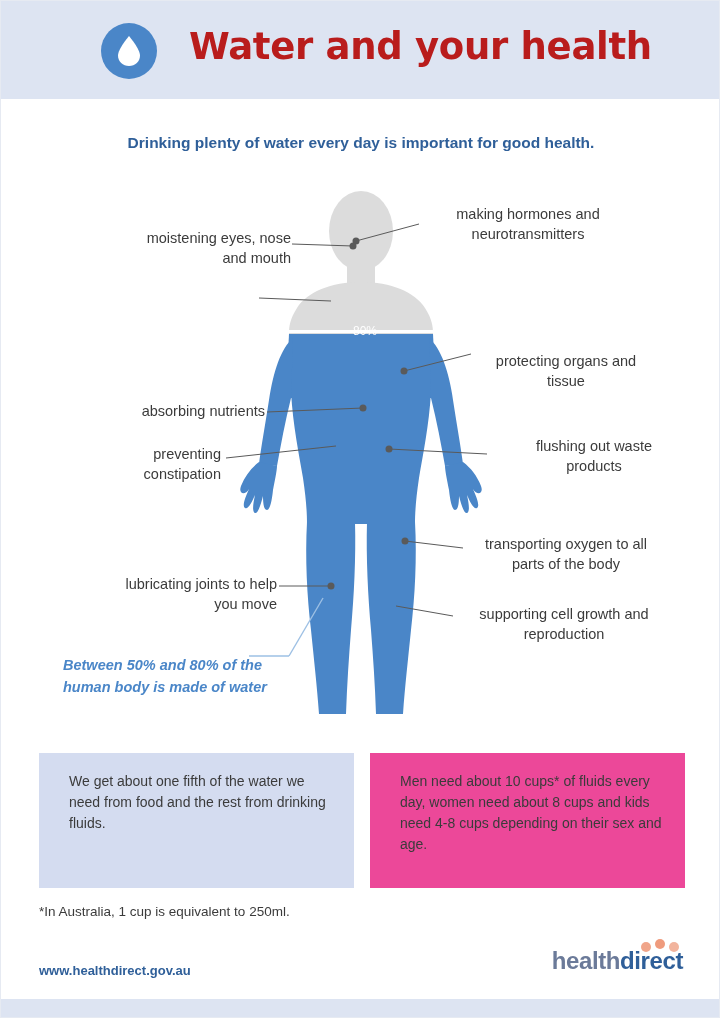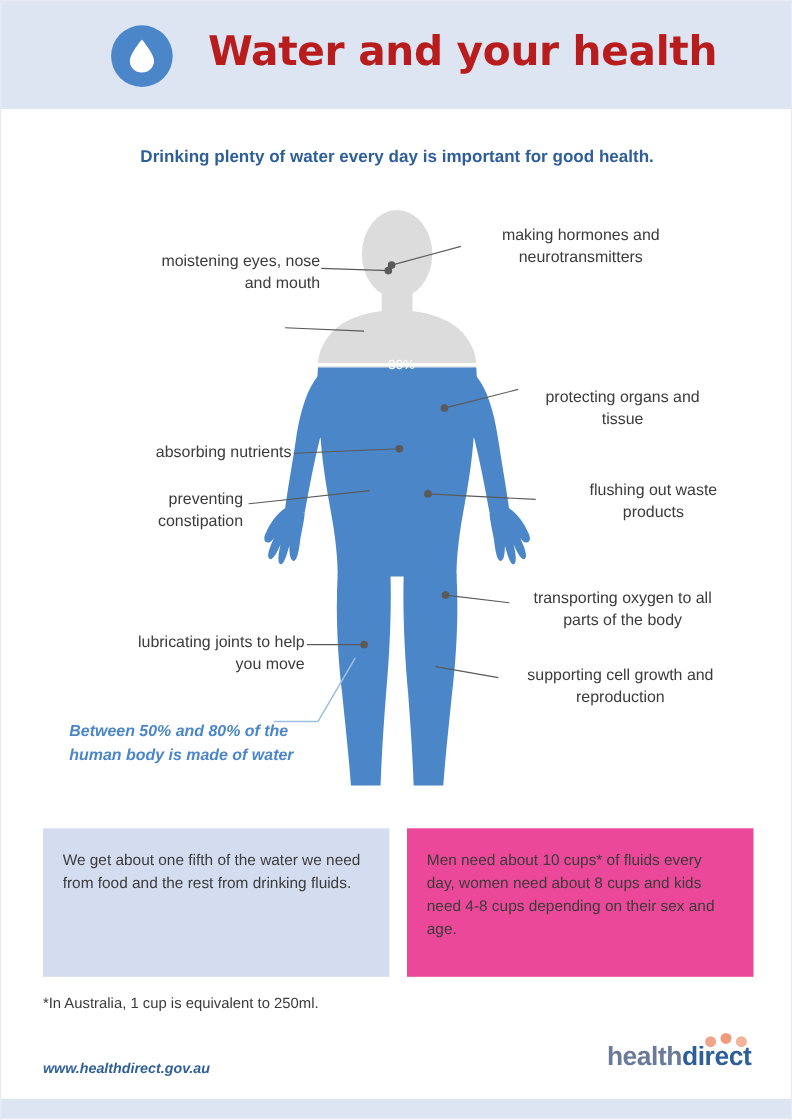--- a/index.html
+++ b/index.html
@@ -111,21 +111,21 @@
     position: absolute;
     left: 38px;
     top: 752px;
     width: 646px;
     height: 135px;
     display: flex;
     gap: 16px;
   }
   .fact-box {
     flex: 1;
-    padding: 18px 18px 14px 18px;
+    padding: 18px 18px 14px 30px;
     box-sizing: border-box;
     font-size: 14px;
     line-height: 21px;
     color: #3b3b3b;
   }
   .fact-box.b1 { background: #d4dcf0; }
   .fact-box.b2 { background: #ec4899; }
   .fact-box.b3 { background: #eef2fb; }
 
   .footnote {
@@ -135,21 +135,20 @@
     font-size: 13.5px;
     color: #3b3b3b;
   }
 
   .site-url {
     position: absolute;
     left: 38px;
     top: 962px;
     font-size: 13px;
     font-weight: bold;
-    font-style: italic;
     color: #2f5f99;
     text-align: center;
   }
 
   .brand {
     position: absolute;
     right: 36px;
     top: 946px;
     text-align: right;
   }

